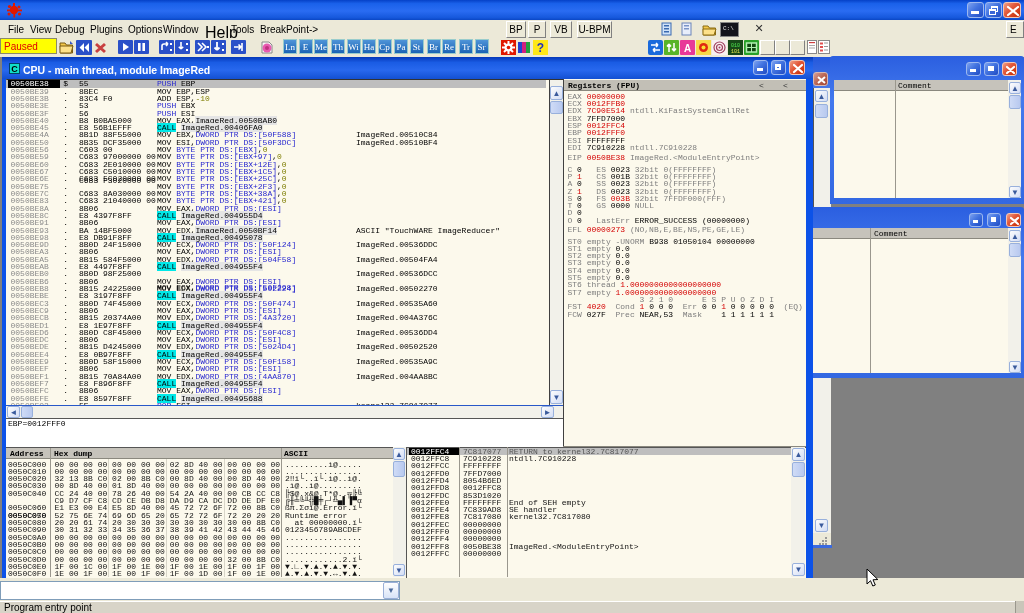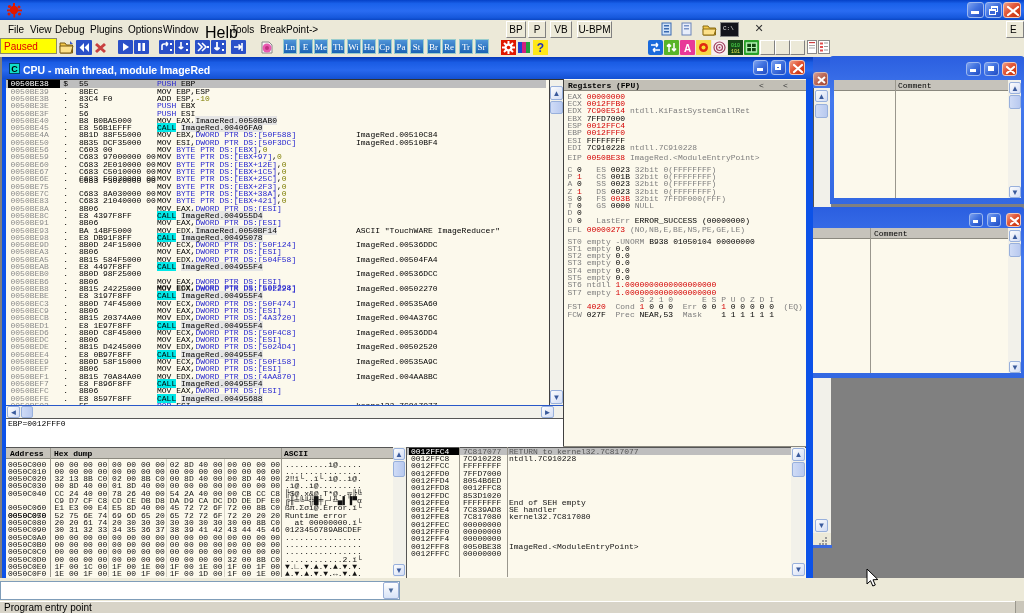--- a/index.html
+++ b/index.html
@@ -475,21 +475,21 @@
 <div class="mono abs" style="left:567.5px;top:202.10px"><span class="gy">T </span>0<span class="gy">   GS </span>0000<span class="gy"> NULL</span></div>
 <div class="mono abs" style="left:567.5px;top:209.40px"><span class="gy">D </span>0</div>
 <div class="mono abs" style="left:567.5px;top:216.70px"><span class="gy">O </span>0<span class="gy">   LastErr </span>ERROR_SUCCESS (00000000)</div>
 <div class="mono abs" style="left:567.5px;top:226.10px"><span class="gy">EFL </span><span class="rd">00000273</span><span class="gy"> (NO,NB,E,BE,NS,PE,GE,LE)</span></div>
 <div class="mono abs" style="left:567.5px;top:237.50px"><span class="gy">ST0 empty -UNORM </span>B938 01050104 00000000</div>
 <div class="mono abs" style="left:567.5px;top:244.80px"><span class="gy">ST1 empty </span>0.0</div>
 <div class="mono abs" style="left:567.5px;top:252.10px"><span class="gy">ST2 empty </span>0.0</div>
 <div class="mono abs" style="left:567.5px;top:259.40px"><span class="gy">ST3 empty </span>0.0</div>
 <div class="mono abs" style="left:567.5px;top:266.70px"><span class="gy">ST4 empty </span>0.0</div>
 <div class="mono abs" style="left:567.5px;top:274.00px"><span class="gy">ST5 empty </span>0.0</div>
-<div class="mono abs" style="left:567.5px;top:281.30px"><span class="gy">ST6 ntdll </span><span class="rd">1.0000000000000000000</span></div>
+<div class="mono abs" style="left:567.5px;top:281.30px"><span class="gy">ST6 thread </span><span class="rd">1.0000000000000000000</span></div>
 <div class="mono abs" style="left:567.5px;top:288.60px"><span class="gy">ST7 empty </span><span class="rd">1.0000000000000000000</span></div>
 <div class="mono abs" style="left:567.5px;top:295.90px"><span class="gy">               3 2 1 0      E S P U O Z D I</span></div>
 <div class="mono abs" style="left:567.5px;top:303.20px"><span class="gy">FST </span><span class="rd">4020</span><span class="gy">  Cond </span><span class="rd">1</span> 0 0 0<span class="gy">  Err </span>0 0 <span class="rd">1</span> 0 0 0 0 0<span class="gy">  (EQ)</span></div>
 <div class="mono abs" style="left:567.5px;top:310.50px"><span class="gy">FCW </span>027F<span class="gy">  Prec </span>NEAR,53<span class="gy">  Mask</span>    1 1 1 1 1 1</div>
 <div class="abs" style="left:563px;top:446px;width:243px;height:1px;background:#8a887e"></div>
 <div class="abs" style="left:6px;top:447px;width:400px;height:133px;background:#fcf9ec;border-top:1px solid #555"></div>
 <div class="abs" style="left:6px;top:448px;width:400px;height:11px;background:#c6c3bb;border-bottom:1px solid #8a887e"></div>
 <div class="mono abs" style="left:10px;top:449.5px;font-weight:bold">Address</div>
 <div class="mono abs" style="left:54px;top:449.5px;font-weight:bold">Hex dump</div>
 <div class="mono abs" style="left:284px;top:449.5px;font-weight:bold">ASCII</div>

